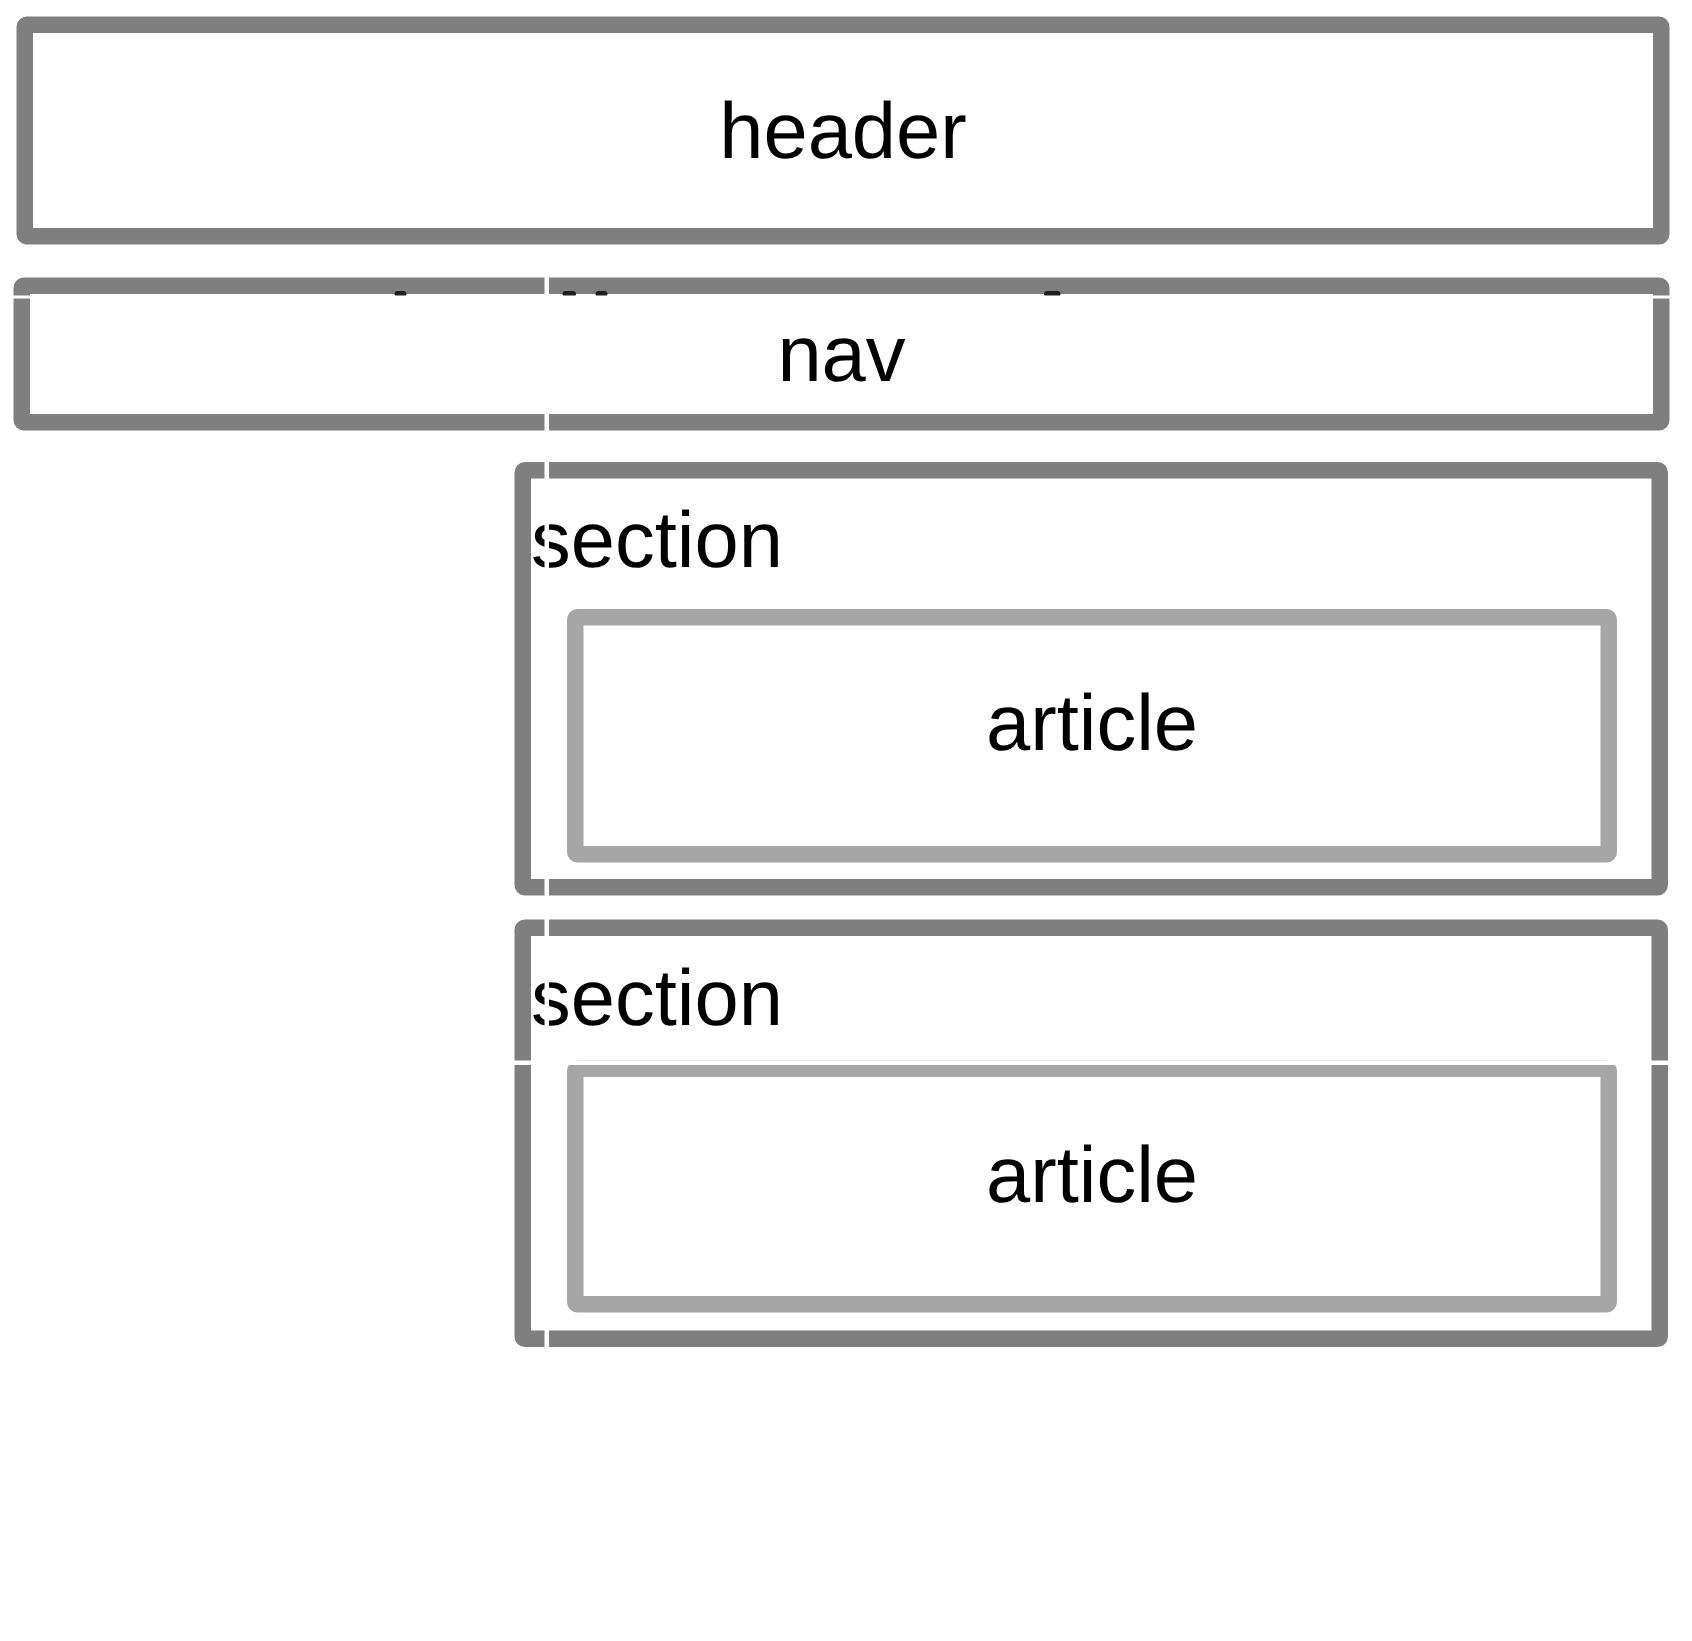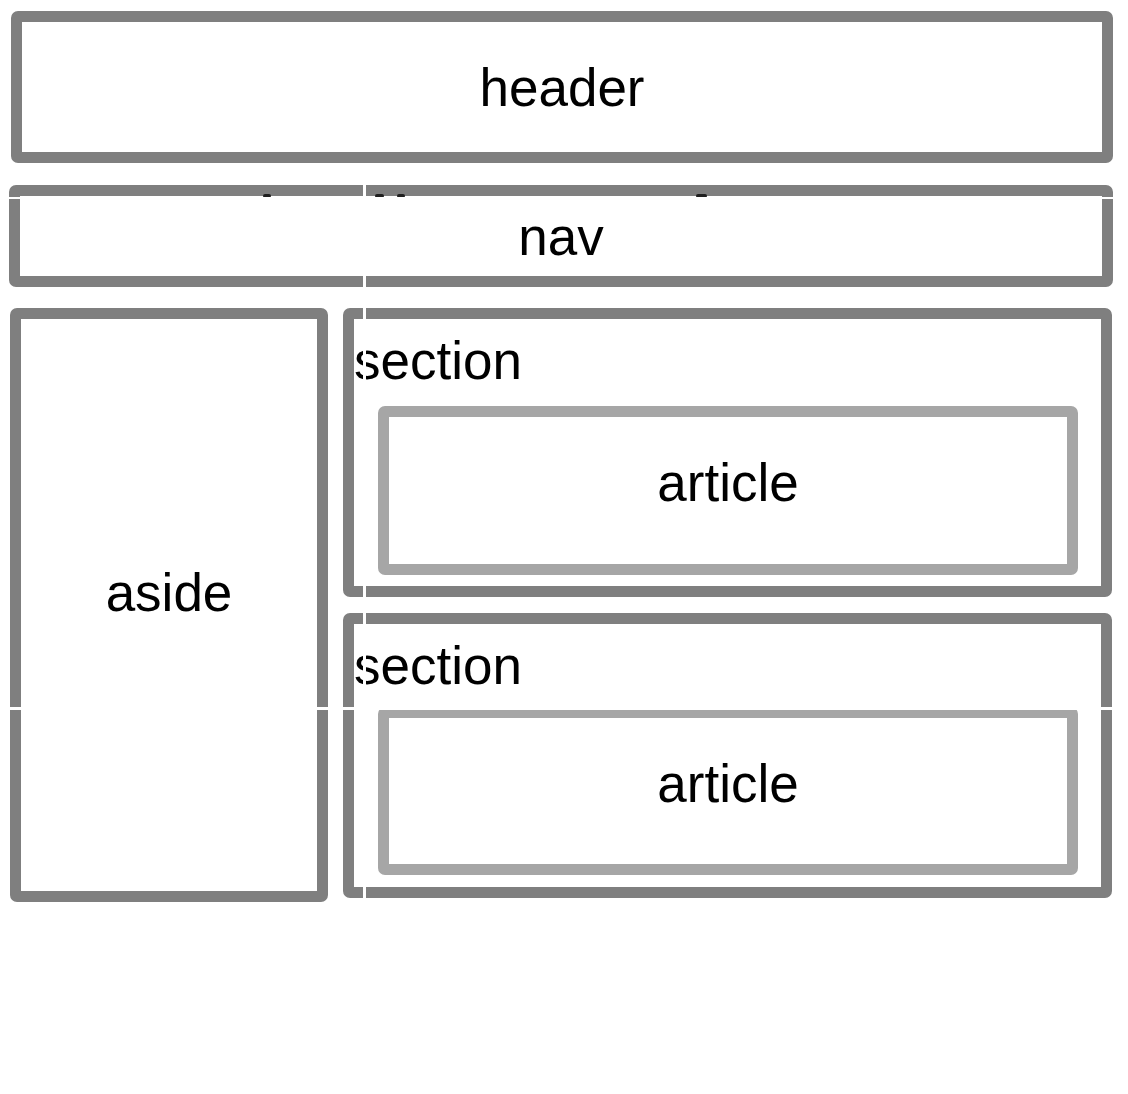--- a/index.html
+++ b/index.html
@@ -92,23 +92,20 @@
 <div id="canvas">
 
   <div class="box" id="header-box">
     <span class="label">header</span>
   </div>
 
   <div class="box" id="nav-box">
     <span class="label">nav</span>
   </div>
 
-  <div class="box" id="aside-box">
-    <span class="label">aside</span>
-  </div>
 
   <div class="box" id="section-1-box">
     <div class="section-label-zone">
       <span class="label">section</span>
     </div>
     <div class="box article" id="article-1-box">
       <span class="label">article</span>
     </div>
   </div>
 

